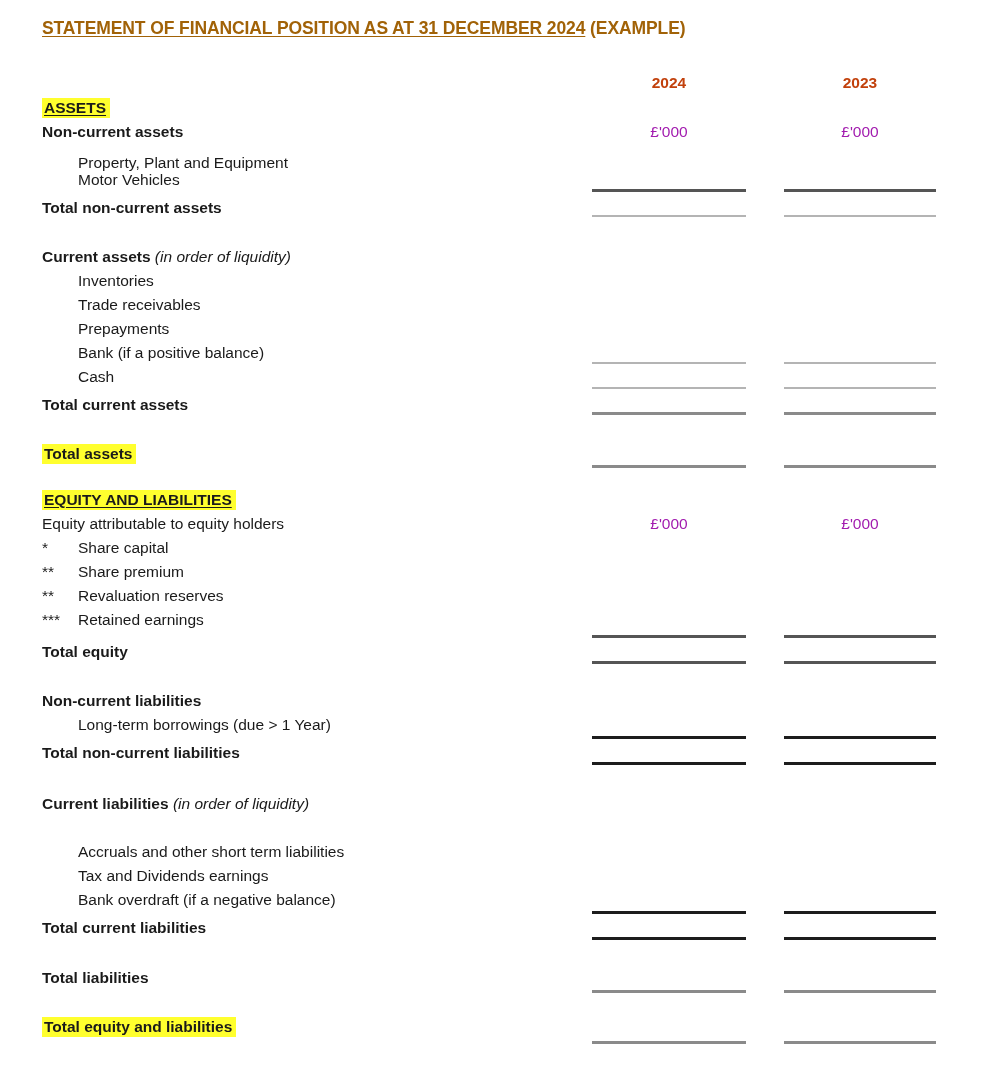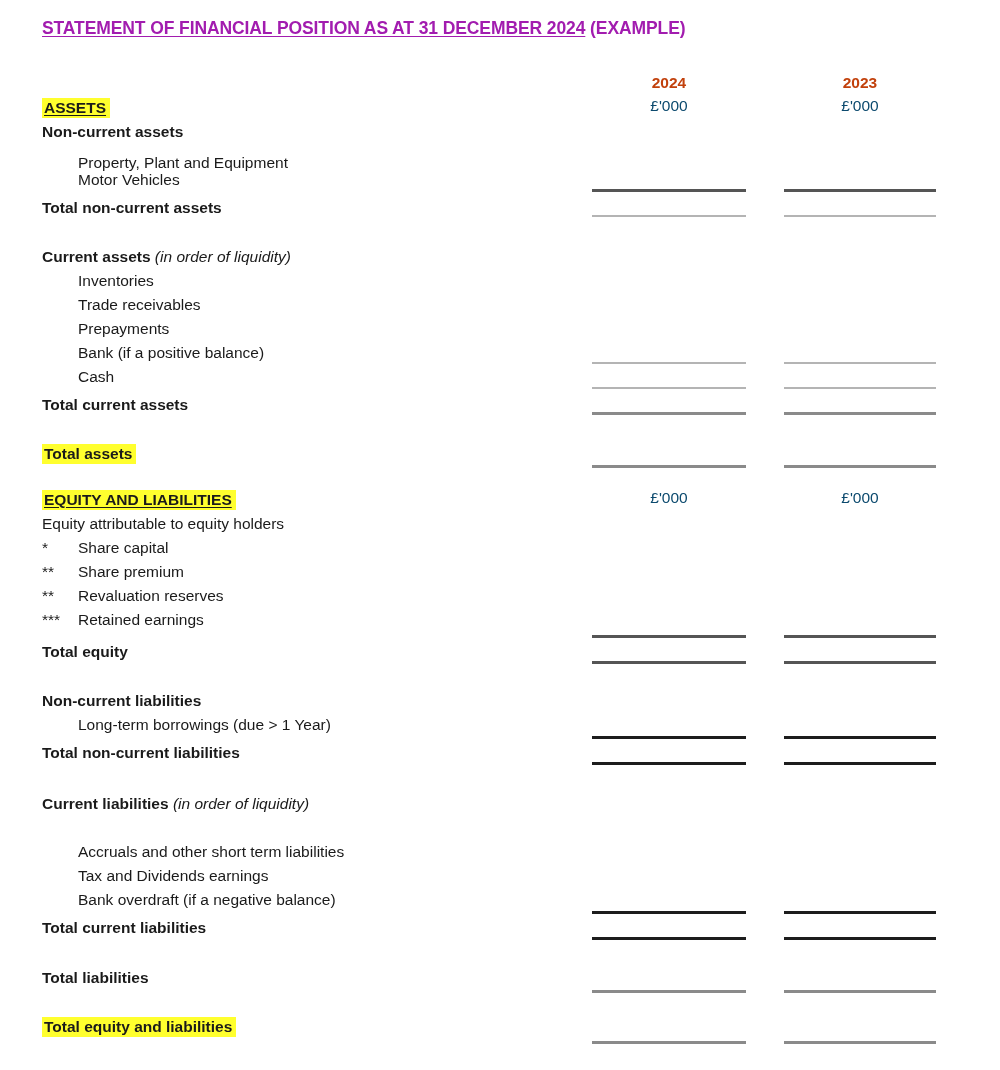--- a/index.html
+++ b/index.html
@@ -25,41 +25,42 @@
 
   
   .doc-title {
     position: absolute;
     left: 42px;
     top: 18px;
     font-size: 17.5px;
     font-weight: bold;
     letter-spacing: -0.1px;
     white-space: nowrap;
-    color: #a21caf;
+    color: #a16207;
   }
   .doc-title .u {
     text-decoration: underline;
     text-underline-offset: 2px;
   }
 
   
   .colhead {
     position: absolute;
     font-size: 15.5px;
     font-weight: bold;
     text-align: center;
     color: #c2410c;
   }
   .colunit {
     position: absolute;
     font-size: 15.5px;
     font-weight: normal;
     text-align: center;
-    color: #0c4a6e;
+    color: #a21caf;
+    margin-top: 26px;
   }
 
   
   .c1 { left: 592px; width: 154px; }
   .c2 { left: 784px; width: 152px; }
 
   
   .row {
     position: absolute;
     left: 0;

